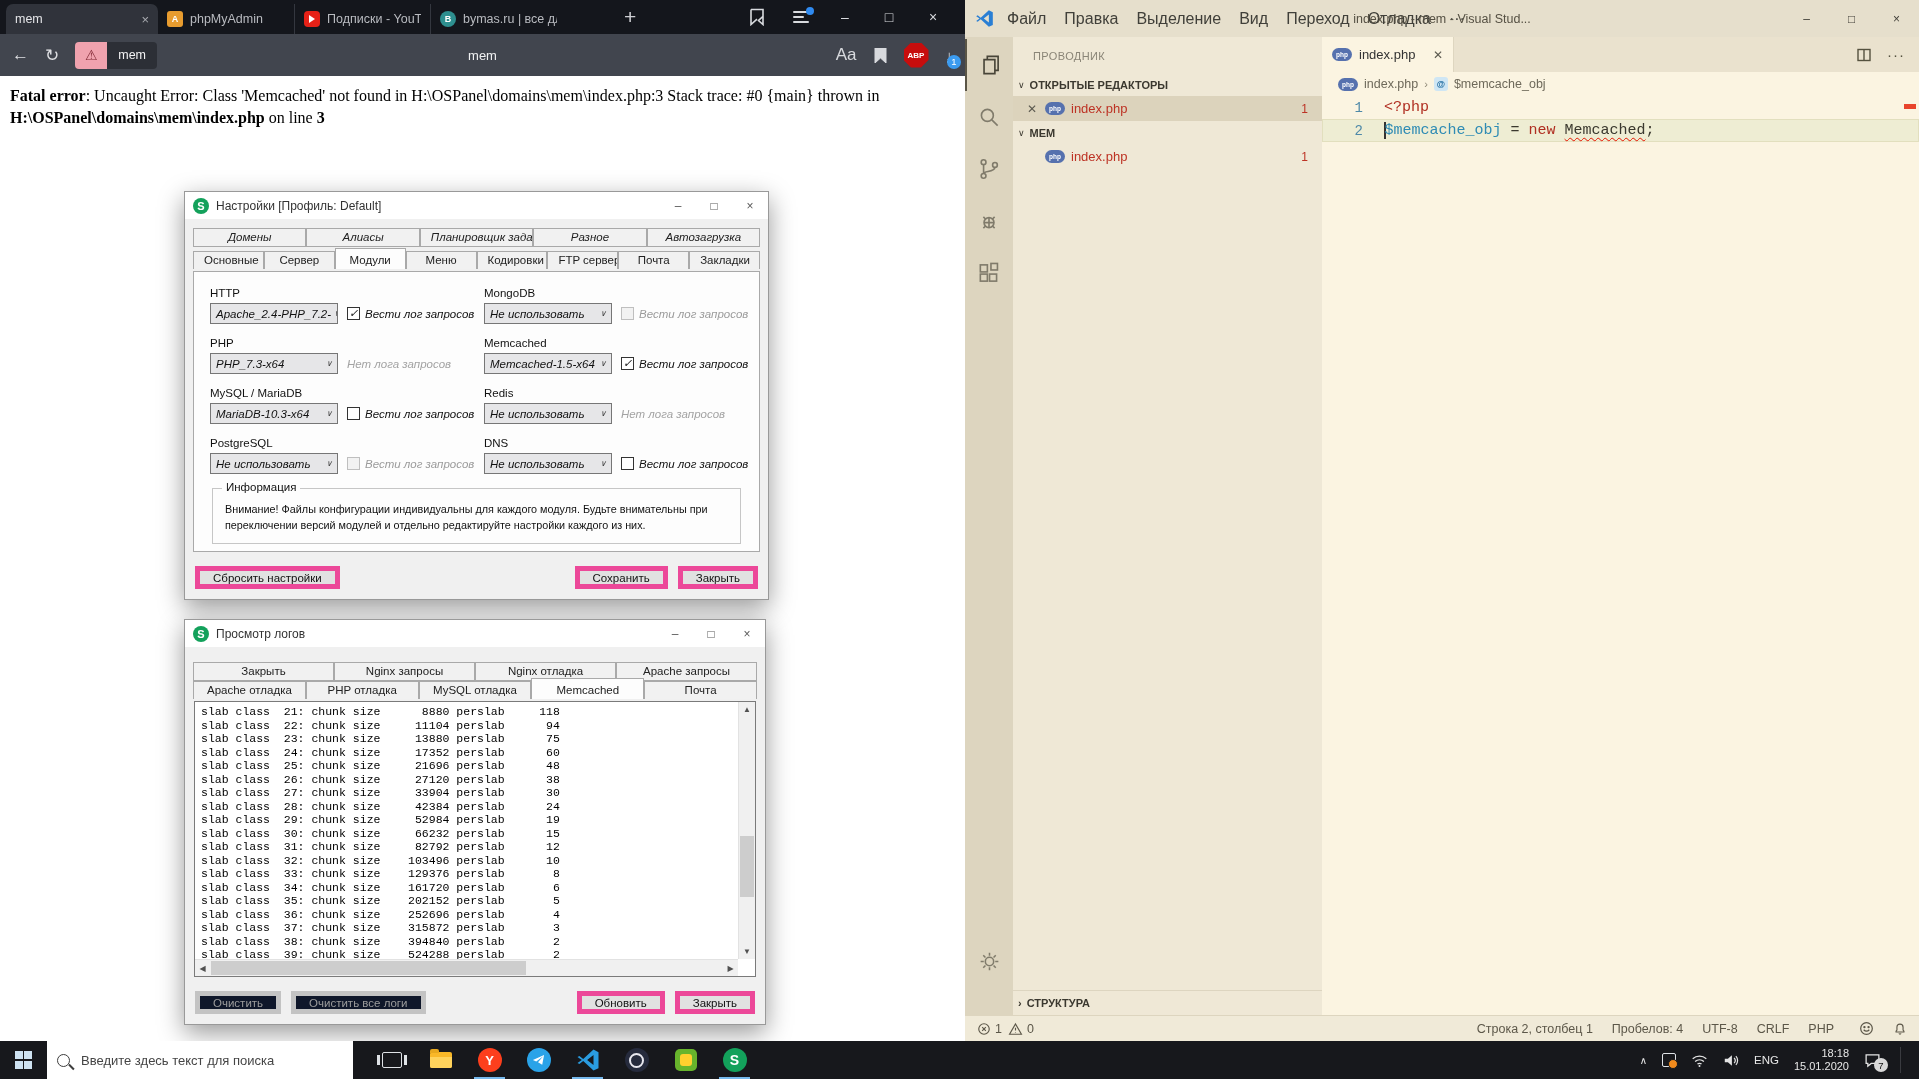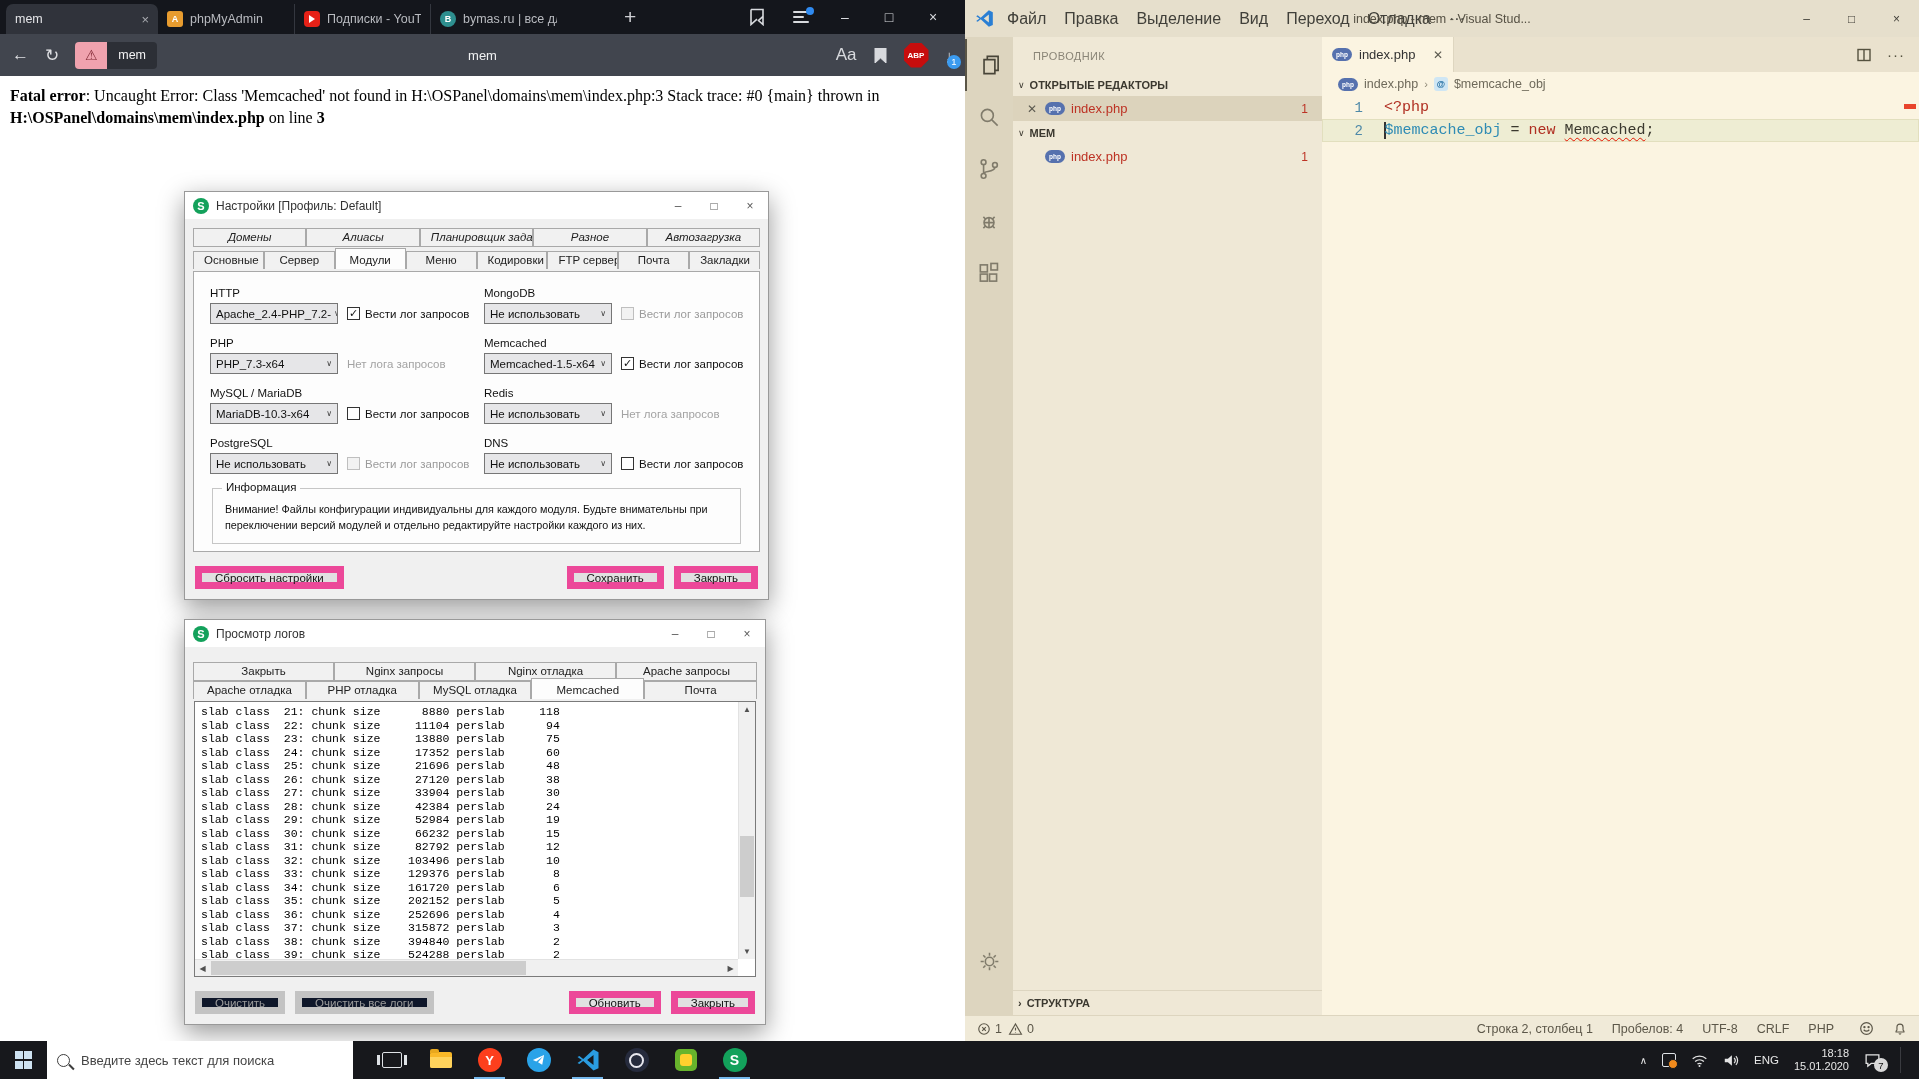--- a/index.html
+++ b/index.html
@@ -65,34 +65,34 @@
   .wtab.active { background:#fdfdfd; position:relative; z-index:3; margin-top:-3px; padding-top:5px; }
   .wtabs.r1 .wtab { border-bottom:1px solid #a9a9a9; }
 
   
   .dlg-settings { left:184px; top:191px; width:585px; height:409px; }
   .dlg-settings .wtabs.r1 { top:36px;font-style:italic; }
   .dlg-settings .wtabs.r2 { top:59px; }
   .tab-panel { position:absolute; left:8px; right:8px; top:79px; bottom:47px; border:1px solid #a9a9a9; background:#fdfdfd; z-index:2; padding:15px 8px 0 16px; }
   .mod-grid { display:grid; grid-template-columns:264px 1fr; column-gap:10px; row-gap:13px; }
   .mod-label { font-size:11.5px; color:#111; margin-bottom:4px; }
-  .mod-row { display:flex; align-items:center; }
+  .mod-row { display:flex; align-items:center;font-style:italic; }
   .combo { width:128px; height:21px; background:#e6e6e8; border:1px solid #767676; display:flex; align-items:center; justify-content:space-between; padding:0 5px; font-size:11.5px; color:#111; white-space:nowrap; overflow:hidden; flex:none; }
   .combo-arrow { font-size:8px; color:#3c3c3c; margin-left:3px; }
   .aux { margin-left:9px; display:flex; align-items:center; gap:5px; font-size:11.5px; color:#111; white-space:nowrap; }
   .cb-box { width:13px; height:13px; background:#fff; border:1px solid #333; display:grid; place-items:center; font-size:11px; color:#111; flex:none; }
   .aux.checked .cb-box::after { content:"✓"; margin-top:-1px; }
   .aux.disabled { color:#9b9b9b; }
   .aux.disabled .cb-box { border-color:#bfbfbf; background:#f2f2f2; }
   .aux.gray { color:#a3a3a3; }
   .group { position:relative; border:1px solid #c6c6c6; margin:14px 10px 0 2px; padding:12px 12px 10px; }
   .group-legend { position:absolute; top:-8px; left:9px; background:#fdfdfd; padding:0 4px; font-size:11.5px; color:#111; }
   .group-text { font-size:10.8px; line-height:1.5; color:#111; }
   .dlg-buttons { position:absolute; left:10px; right:10px; bottom:10px; display:flex; gap:10px; }
-  .btn { height:23px; padding:0 13px; background:#e1e1e1; border:7px solid #ec4899; font-size:11.5px; color:#111; display:inline-flex; align-items:center; }
+  .btn { height:23px; padding:0 13px; background:#e1e1e1; border:5px solid #ec4899; font-size:11.5px; color:#111; display:inline-flex; align-items:center; }
   .btn.disabled { color:#9c9c9c; background:#0f172a; border-color:#c3c3c3; }
   .push { margin-left:auto; }
 
   
   .dlg-logs { left:184px; top:619px; width:582px; height:406px; }
   .dlg-logs .wtabs.r1 { top:42px; }
   .dlg-logs .wtabs.r2 { top:61px; }
   .log-area { position:absolute; left:9px; right:9px; top:81px; bottom:47px; background:#fff; border:1px solid #7a7a7a; z-index:2; overflow:hidden; }
   .log-pre { font-family:"Liberation Mono","DejaVu Sans Mono",monospace; font-size:11.5px; line-height:13.5px; margin:0; padding:3px 2px 0 6px; white-space:pre; color:#000; }
   .vsb { position:absolute; top:0; right:0; bottom:17px; width:17px; background:#f0f0f0; border-left:1px solid #e2e2e2; }

